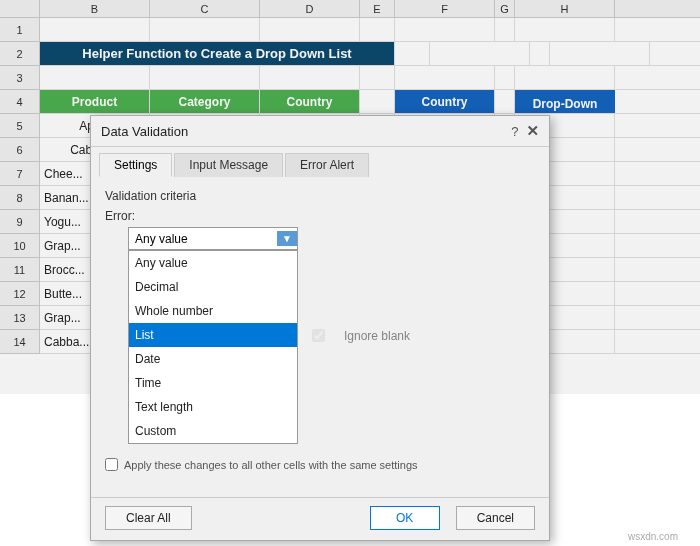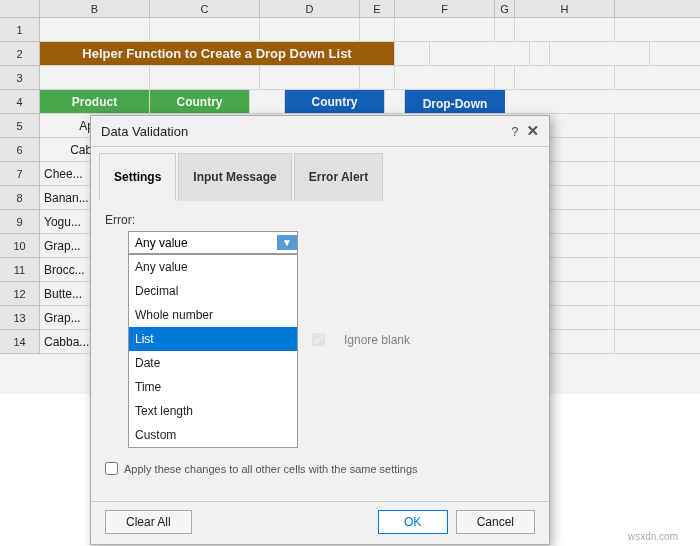--- a/index.html
+++ b/index.html
@@ -89,21 +89,21 @@
 
     
     .header-green {
       background: #4CAF50;
       color: white;
       font-weight: bold;
       text-align: center;
     }
     
     .title-cell {
-      background: #a16207;
+      background: #0c4a6e;
       color: white;
       font-weight: bold;
       font-size: 13px;
       text-align: center;
     }
     
     .header-blue {
       background: #1565C0;
       color: white;
       font-weight: bold;
@@ -172,28 +172,27 @@
       font-weight: bold;
     }
 
     .dialog-tabs {
       display: flex;
       background: #f0f0f0;
       padding: 6px 8px 0 8px;
       gap: 2px;
     }
     .tab {
-      padding: 16px 14px;
+      padding: 4px 14px;
       border: 1px solid #ccc;
       border-bottom: none;
       background: #e0e0e0;
       cursor: pointer;
       font-size: 12px;
       color: #333;
-      font-weight: bold;
     }
     .tab.active {
       background: #f0f0f0;
       border-bottom: 1px solid #f0f0f0;
       color: #000;
     }
 
     .dialog-body {
       padding: 12px 14px;
       background: #f0f0f0;
@@ -281,21 +280,21 @@
       border: 1px solid #0078d7;
       color: #0078d7;
       min-width: 70px;
     }
     .btn-cancel {
       min-width: 70px;
     }
 
     .footer-right {
       display: flex;
-      gap: 8px;
+      gap: 16px;
     }
 
     
     .watermark {
       position: absolute;
       bottom: 4px;
       right: 22px;
       font-size: 10px;
       color: #aaa;
       z-index: 50;
@@ -361,20 +360,21 @@
         <div class="ss-cell col-c"></div>
         <div class="ss-cell col-d"></div>
         <div class="ss-cell col-e"></div>
         <div class="ss-cell col-f"></div>
         <div class="ss-cell col-g"></div>
         <div class="ss-cell col-h"></div>
       </div>
 
       <div class="ss-row">
         <div class="ss-cell col-b header-green cell-center">Product</div>
+        <div class="ss-cell col-c header-green cell-center">Category</div>
         <div class="ss-cell col-d header-green cell-center">Country</div>
         <div class="ss-cell col-e"></div>
         <div class="ss-cell col-f header-blue cell-center">Country</div>
         <div class="ss-cell col-g"></div>
         <div class="ss-cell col-h header-dropdown cell-center">Drop-Down</div>
       </div>
 
       <div class="ss-row">
         <div class="ss-cell col-b cell-center">Apple</div>
         <div class="ss-cell col-c cell-center">Fruit</div>
@@ -484,20 +484,21 @@
       </div>
     </div>
 
     <div class="dialog-tabs">
       <div class="tab active">Settings</div>
       <div class="tab">Input Message</div>
       <div class="tab">Error Alert</div>
     </div>
 
     <div class="dialog-body">
+      <div class="validation-criteria-label">Validation criteria</div>
 
       <div class="allow-label">Error:</div>
 
       <div class="allow-row">
 
         <div style="position:relative;padding-left:23px;">
           <div style="display:flex;align-items:center;border:1px solid #999;background:white;width:170px;padding:3px 0;">
             <span style="flex:1;padding:0 6px;font-size:12px;">Any value</span>
             <span style="background:#5b9bd5;color:white;padding:2px 5px;font-size:10px;">▼</span>
           </div>

